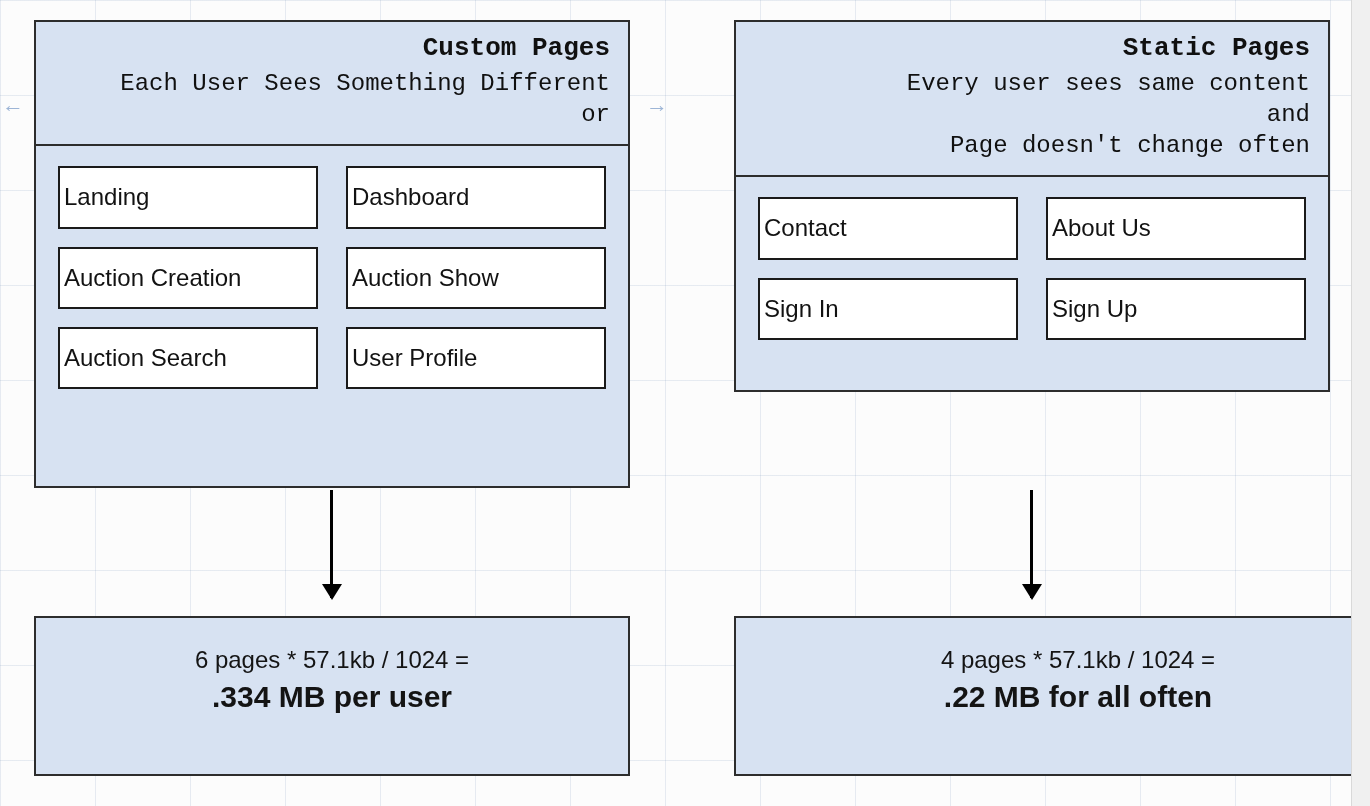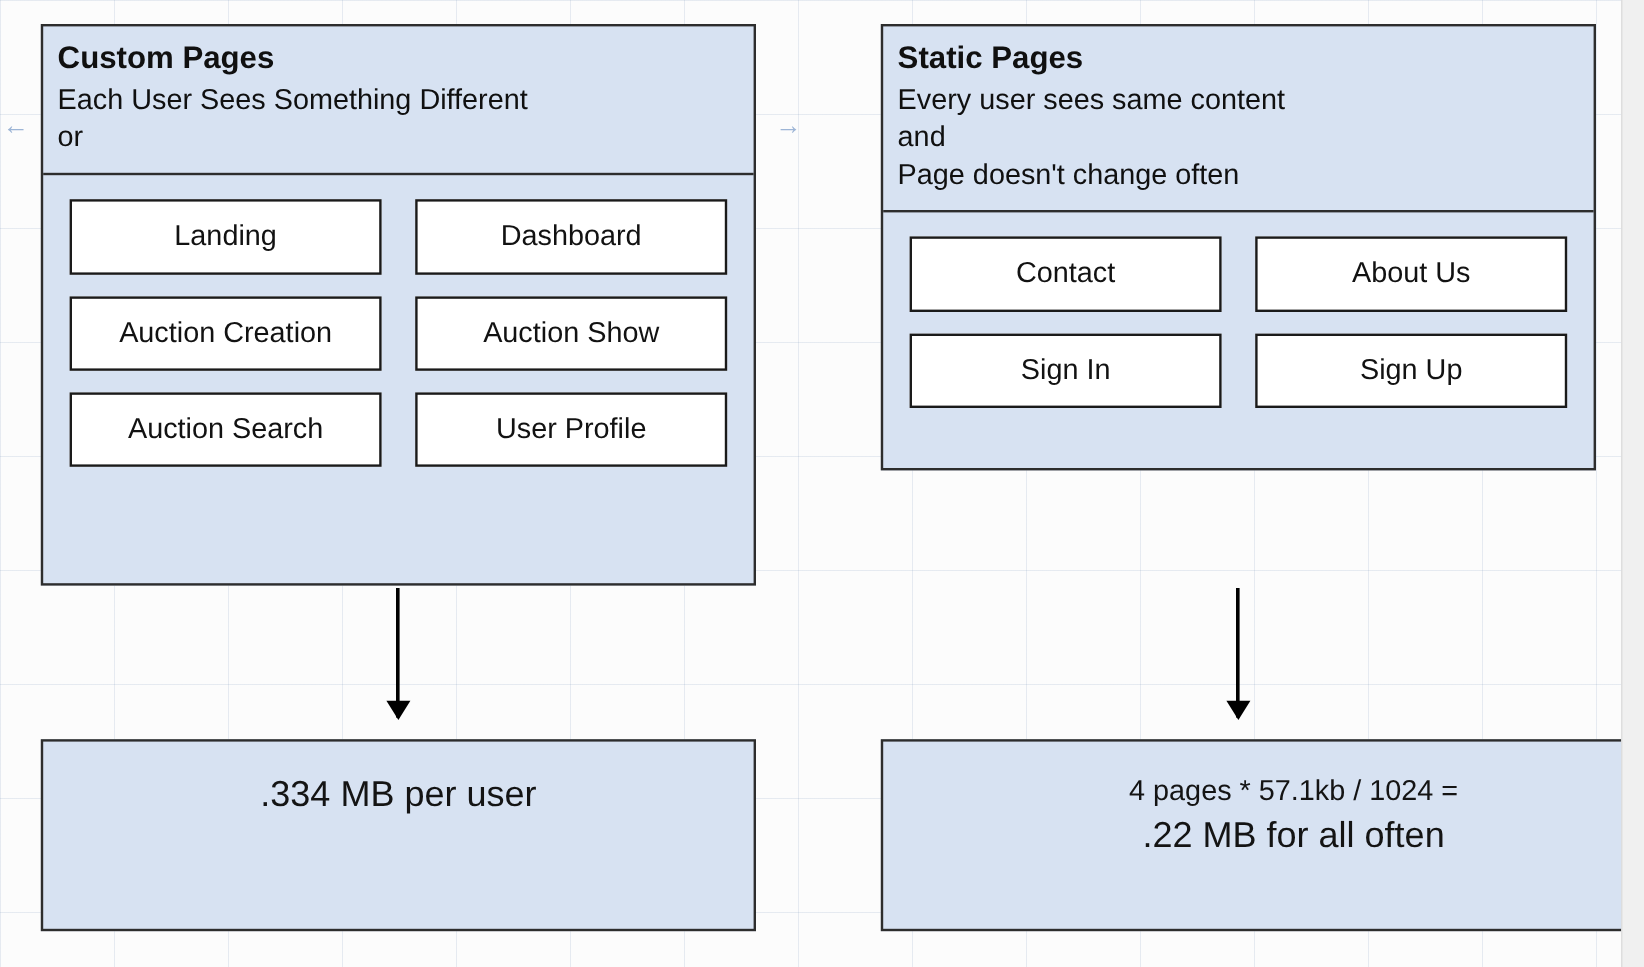--- a/index.html
+++ b/index.html
@@ -31,26 +31,27 @@
   }
 
   .panel {
     position: absolute;
     background: #d7e2f2;
     border: 2px solid #2d2d2d;
     box-sizing: border-box;
   }
 
   .panel-header {
-    text-align: left;
+    text-align: right;
     padding: 10px 18px 14px 12px;
     border-bottom: 2px solid #2d2d2d;
     font-size: 24px;
     line-height: 1.3;
     color: #101010;
+    font-family: Liberation Mono, monospace;
   }
   .panel-header .title {
     font-weight: 700;
     display: block;
     margin-bottom: 2px;
     font-size: 26px;
   }
   .panel-header .sub {
     display: block;
   }
@@ -58,21 +59,20 @@
   .panel-body {
     padding: 20px 22px;
     display: grid;
     grid-template-columns: 1fr 1fr;
     gap: 18px 28px;
   }
 
   .page-box {
     background: #ffffff;
     border: 2px solid #1a1a1a;
-    text-align: center;
     font-size: 24px;
     padding: 16px 4px;
     line-height: 1.1;
     color: #121212;
   }
 
   .calc-box {
     position: absolute;
     background: #d7e2f2;
     border: 2px solid #2d2d2d;
@@ -81,21 +81,21 @@
     padding: 28px 20px 26px 20px;
     color: #141414;
   }
   .calc-box .formula {
     font-size: 24px;
     display: block;
     margin-bottom: 6px;
   }
   .calc-box .result {
     font-size: 30px;
-    font-weight: 400;
+    font-weight: 700;
     display: block;
   }
 
   
   .arrow {
     position: absolute;
     width: 3px;
     background: #000;
   }
   .arrow::after {
@@ -186,20 +186,21 @@
       <div class="page-box">About Us</div>
       <div class="page-box">Sign In</div>
       <div class="page-box">Sign Up</div>
     </div>
   </div>
 
   <div class="arrow" style="left:330px; top:490px; height:108px;"></div>
   <div class="arrow" style="left:1030px; top:490px; height:108px;"></div>
 
   <div class="calc-box" style="left:34px; top:616px; width:596px; height:160px;">
+    <span class="formula">6 pages * 57.1kb / 1024 =</span>
     <span class="result">.334 MB per user</span>
   </div>
 
   <div class="calc-box" style="left:734px; top:616px; width:688px; height:160px;">
     <span class="formula">4 pages * 57.1kb / 1024 =</span>
     <span class="result">.22 MB for all often</span>
   </div>
 
 </div>
 

